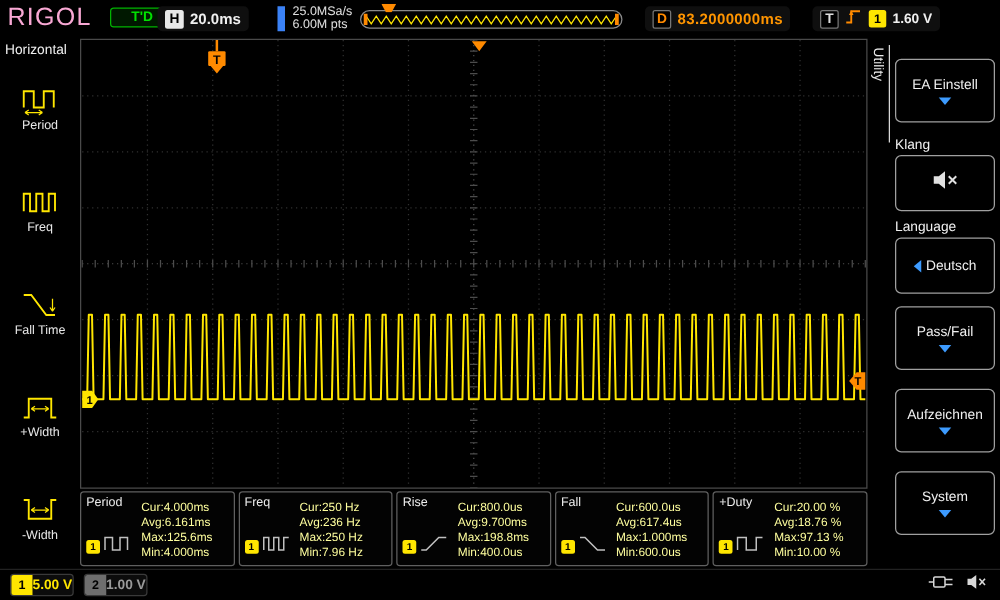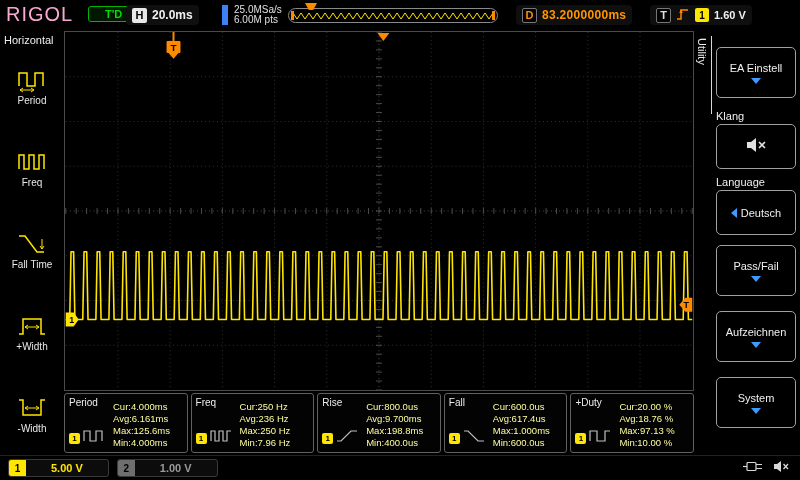--- a/index.html
+++ b/index.html
@@ -76,21 +76,21 @@
   .lang-row{display:flex;align-items:center;gap:4px}
   .arrow-left{width:0;height:0;border-top:5px solid transparent;border-bottom:5px solid transparent;
     border-right:6px solid #3d9bff}
 
   
   .bottombar{position:absolute;left:0;top:455px;width:800px;height:25px;border-top:1px solid #222;
     display:flex;align-items:center}
   .chgroup{display:flex;align-items:center;height:18px;border:1px solid #3a3a3a;border-radius:3px;
     background:#0c0c0c;margin-left:8px;overflow:hidden}
   .chgroup .chbadge{width:17px;height:18px;border-radius:0}
-  .chval{font-size:11px;font-weight:bold;padding:0 25px}
+  .chval{font-size:11px;font-weight:bold;padding:0 0}
   .chval.ch1{color:#ffe600}
   .chval.ch2{color:#9a9a9a}
   .bb-icons{margin-left:auto;margin-right:10px;display:flex;align-items:center;gap:9px}
 </style>
 </head>
 <body>
 
 <div class="screen">
 
   <header class="topbar">

